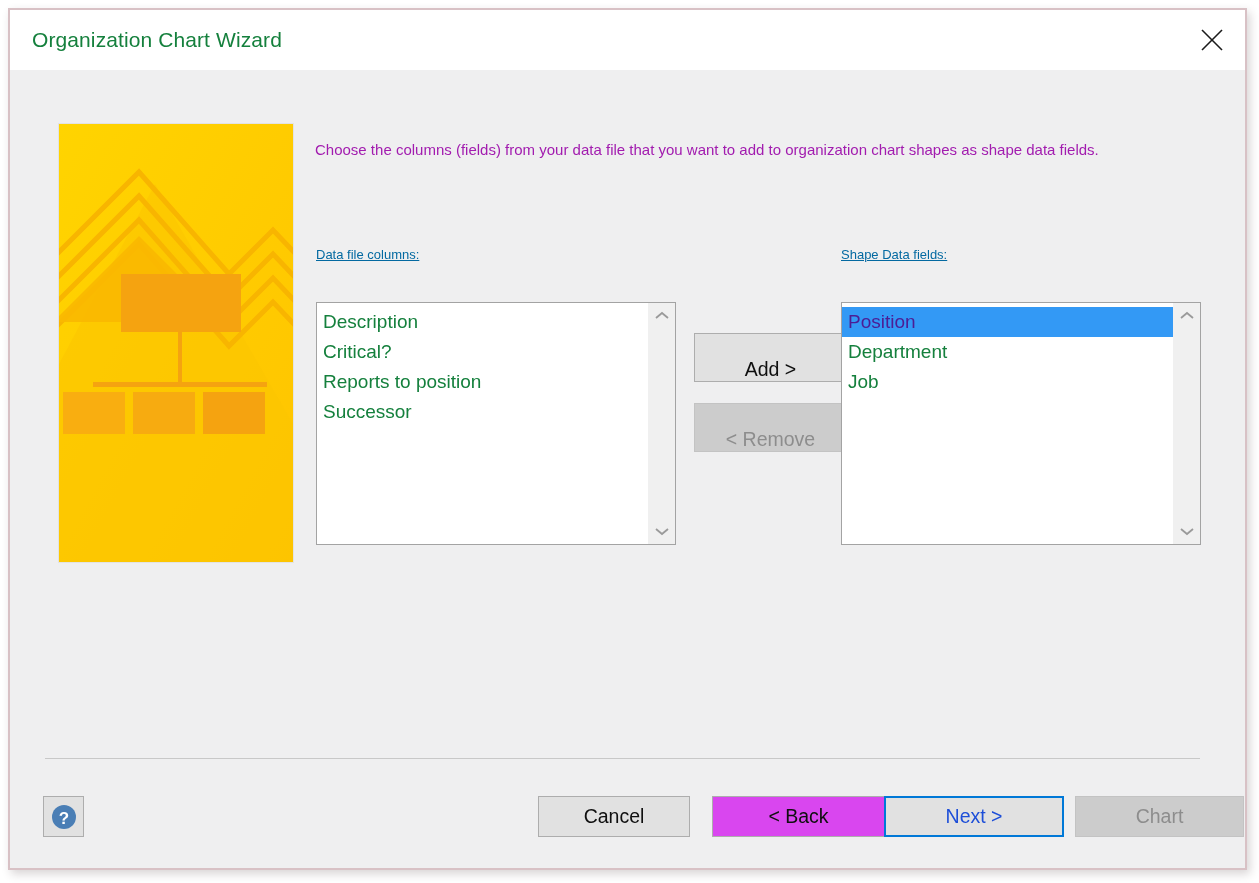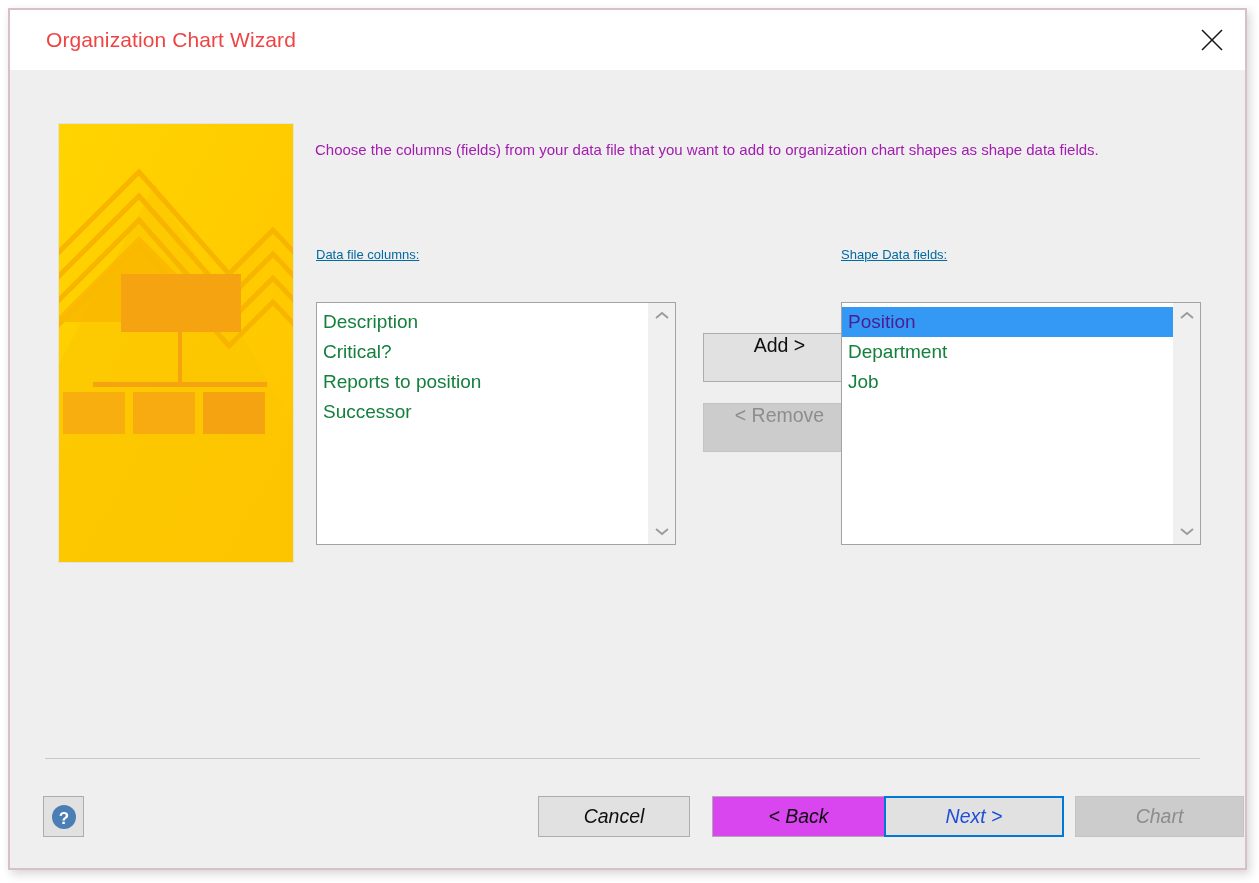--- a/index.html
+++ b/index.html
@@ -32,24 +32,23 @@
     flex: 0 0 60px;
     background: #ffffff;
     display: flex;
     align-items: center;
     justify-content: space-between;
     padding: 0 0 0 22px;
     box-sizing: border-box;
   }
   #title-text {
     font-size: 21px;
-    color: #ef4444;
+    color: #15803d;
     letter-spacing: .1px;
     white-space: nowrap;
-    margin-left: 14px;
   }
   #close-button {
     width: 66px;
     height: 58px;
     display: flex;
     align-items: center;
     justify-content: center;
     cursor: default;
   }
   #close-button svg { display: block; }
@@ -148,26 +147,25 @@
   }
   .scroll-arrow svg { display: block; }
 
   
   .mid-button {
     position: absolute;
     width: 153px;
     height: 49px;
     box-sizing: border-box;
     display: flex;
-    align-items: flex-start;
+    align-items: flex-end;
     justify-content: center;
     font-size: 19.5px;
     cursor: default;
     user-select: none;
-    margin-left: 9px;
   }
   #add-button {
     left: 684px; top: 263px;
     background: #e1e1e1;
     border: 1px solid #adadad;
     color: #0f0f0f;
   }
   #remove-button {
     left: 684px; top: 333px;
     background: #cccccc;
@@ -205,21 +203,20 @@
     position: absolute;
     top: 726px;
     height: 41px;
     box-sizing: border-box;
     display: flex;
     align-items: center;
     justify-content: center;
     font-size: 19.5px;
     cursor: default;
     user-select: none;
-    font-style: italic;
   }
   #cancel-button {
     left: 528px; width: 152px;
     background: #e1e1e1; border: 1px solid #adadad; color: #0f0f0f;
   }
   #back-button {
     left: 702px; width: 173px;
     background: #d946ef; border: 1px solid #adadad; color: #0f0f0f;
   }
   #next-button {

